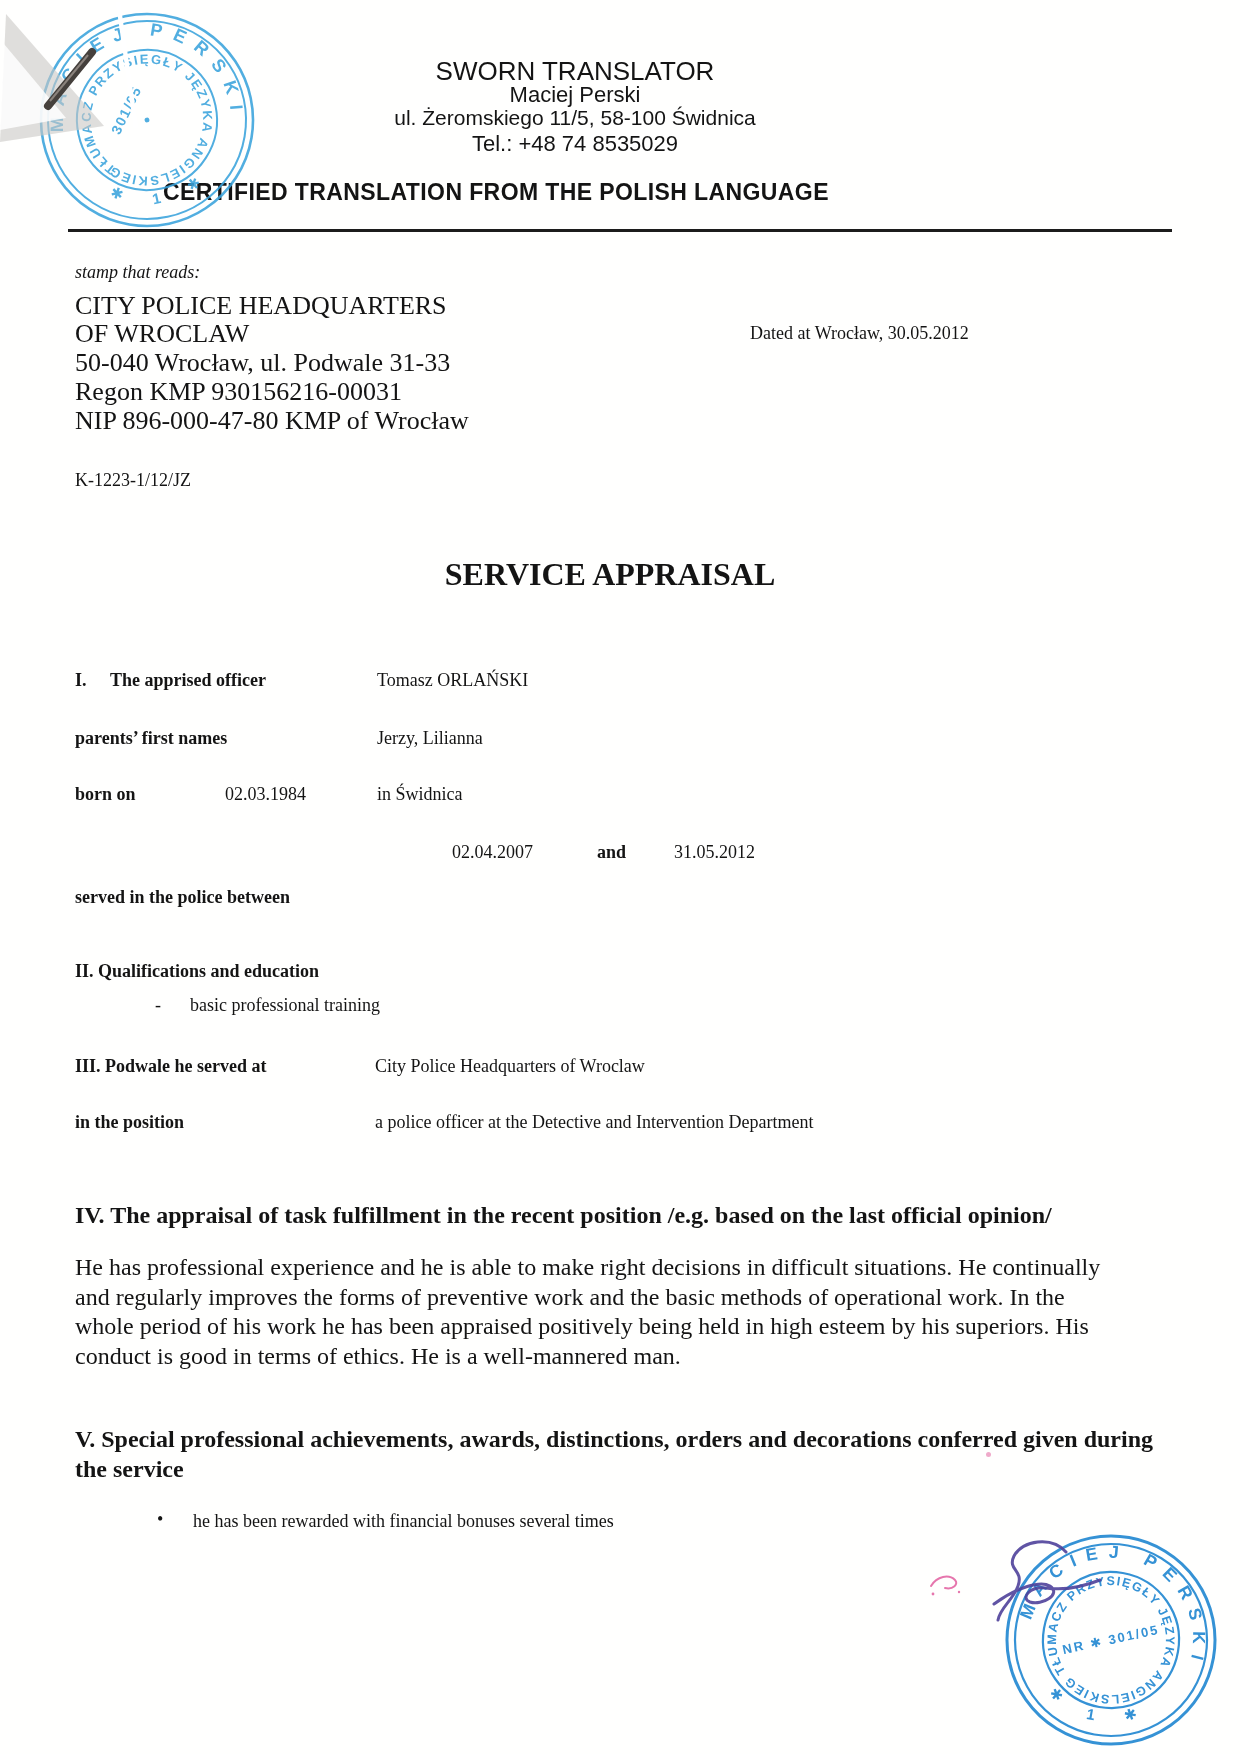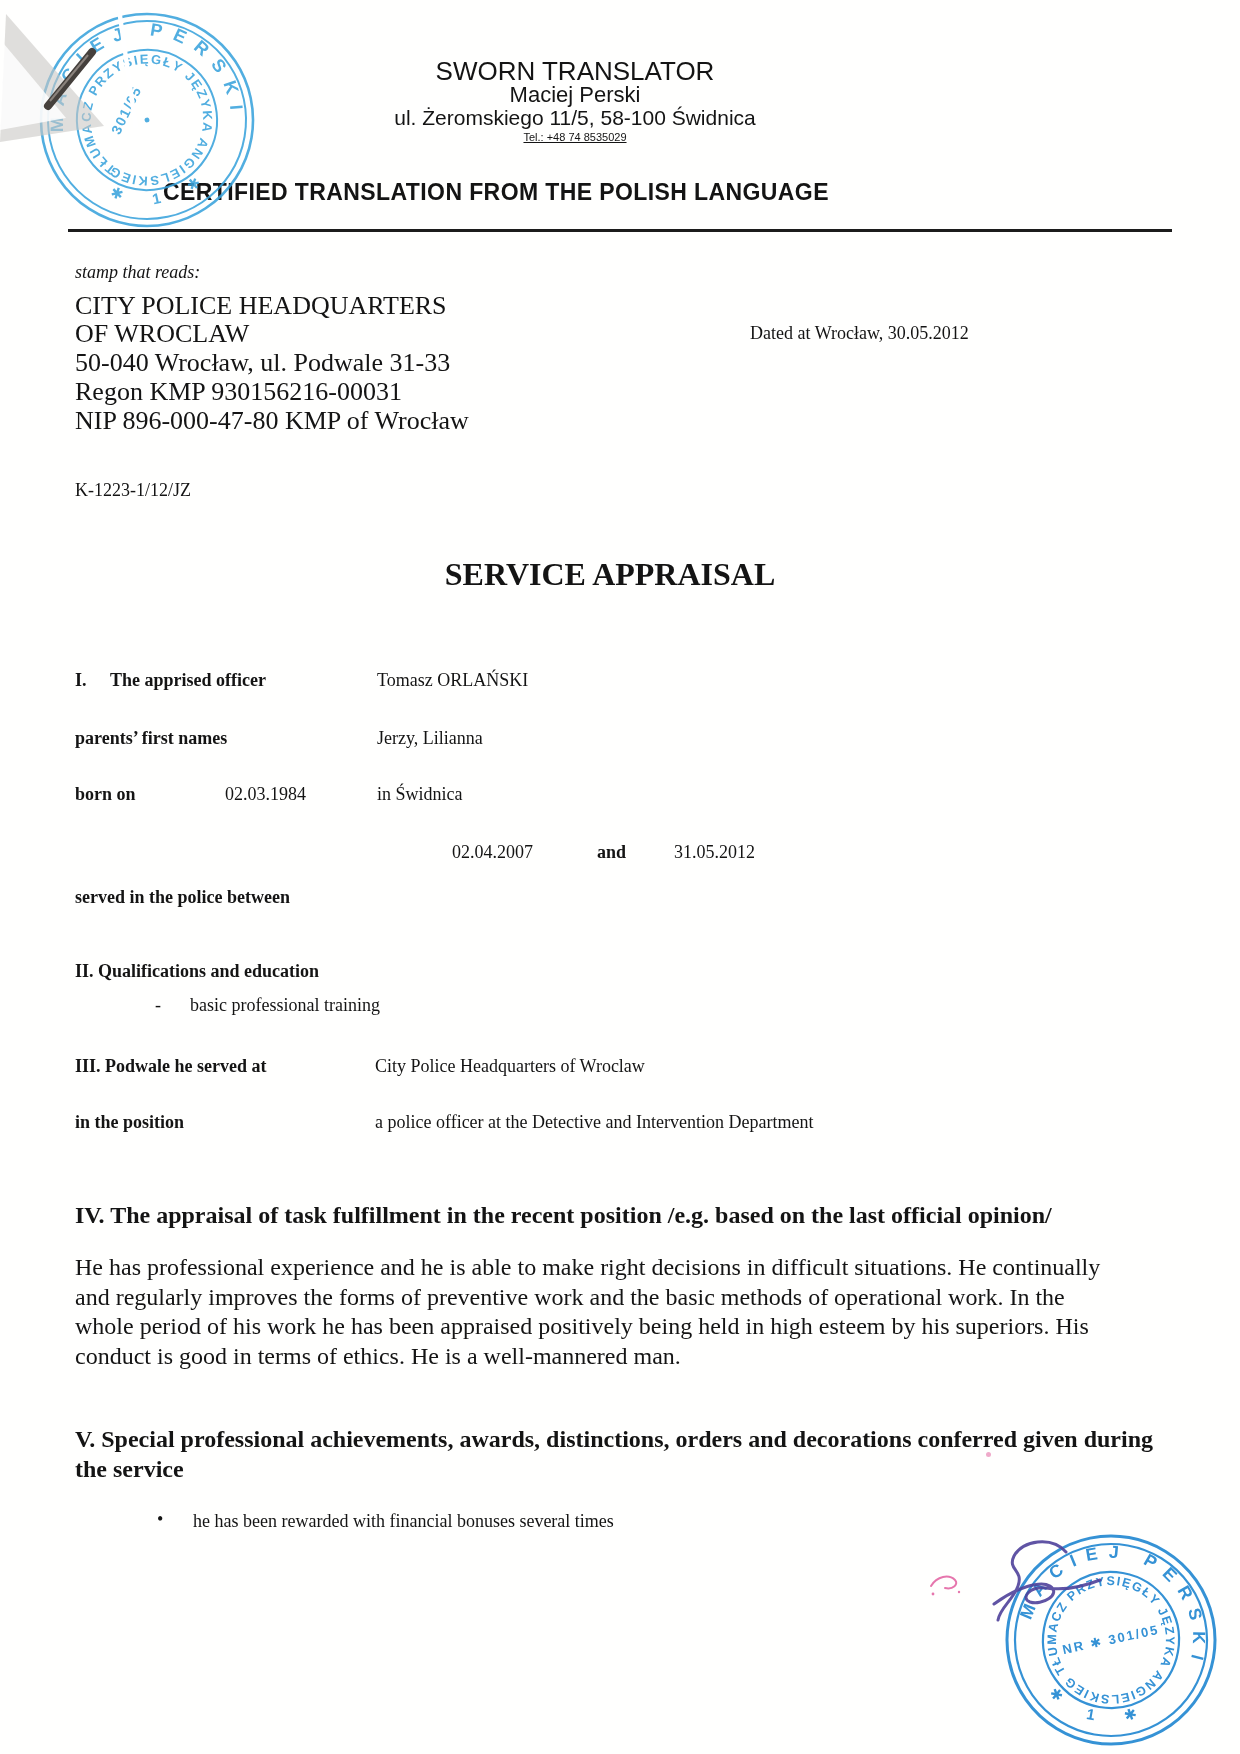--- a/index.html
+++ b/index.html
@@ -48,36 +48,36 @@
     <polygon points="6,14 104,126 0,142" fill="#c9c8c4" opacity="0.6"></polygon>
     <polygon points="4,44 66,118 0,130" fill="#ffffff" opacity="0.85"></polygon>
     <line x1="118" y1="2" x2="136" y2="128" stroke="#ffffff" stroke-width="4.5"></line>
     <line x1="48" y1="106" x2="92" y2="52" stroke="#45403c" stroke-width="8" stroke-linecap="round"></line>
     <line x1="50" y1="101" x2="88" y2="55" stroke="#8a827c" stroke-width="2"></line>
   </svg>
 
   <div class="abs sans hdr-center" style="top:56px;font-size:26px;">SWORN TRANSLATOR</div>
   <div class="abs sans hdr-center" style="top:82px;font-size:22px;">Maciej Perski</div>
   <div class="abs sans hdr-center" style="top:106px;font-size:21px;">ul. Żeromskiego 11/5, 58-100 Świdnica</div>
-  <div class="abs sans hdr-center" style="top:131px;font-size:11px;text-decoration:underline;">Tel.: +48 74 8535029</div>
+  <div class="abs sans hdr-center" style="top:131px;font-size:22px;">Tel.: +48 74 8535029</div>
 
   <div class="abs sans b nowrap" style="left:0;width:992px;text-align:center;top:179px;font-size:23px;letter-spacing:0.4px;">CERTIFIED TRANSLATION FROM THE POLISH LANGUAGE</div>
 
   <div class="abs hr" style="top:229px;"></div>
 
   <div class="abs i serif25" style="left:75px;top:262px;">stamp that reads:</div>
   <div class="abs serif26" style="left:75px;top:291px;">CITY POLICE HEADQUARTERS</div>
   <div class="abs serif26" style="left:75px;top:319px;">OF WROCLAW</div>
   <div class="abs serif26" style="left:75px;top:348px;">50-040 Wrocław, ul. Podwale 31-33</div>
   <div class="abs serif26" style="left:75px;top:377px;">Regon KMP 930156216-00031</div>
   <div class="abs serif26" style="left:75px;top:406px;">NIP 896-000-47-80 KMP of Wrocław</div>
 
   <div class="abs serif25" style="left:750px;top:323px;">Dated at Wrocław, 30.05.2012</div>
 
-  <div class="abs serif25" style="left:75px;top:480px;">K-1223-1/12/JZ</div>
+  <div class="abs serif25" style="left:75px;top:470px;">K-1223-1/12/JZ</div>
 
   <div class="abs b" style="left:0;width:1220px;text-align:center;top:556px;font-size:32px;">SERVICE APPRAISAL</div>
 
   <div class="abs b serif25" style="left:75px;top:670px;">I.</div>
   <div class="abs b serif25" style="left:110px;top:670px;">The apprised officer</div>
   <div class="abs serif25" style="left:377px;top:670px;">Tomasz ORLAŃSKI</div>
 
   <div class="abs b serif25" style="left:75px;top:728px;">parents’ first names</div>
   <div class="abs serif25" style="left:377px;top:728px;">Jerzy, Lilianna</div>
 

